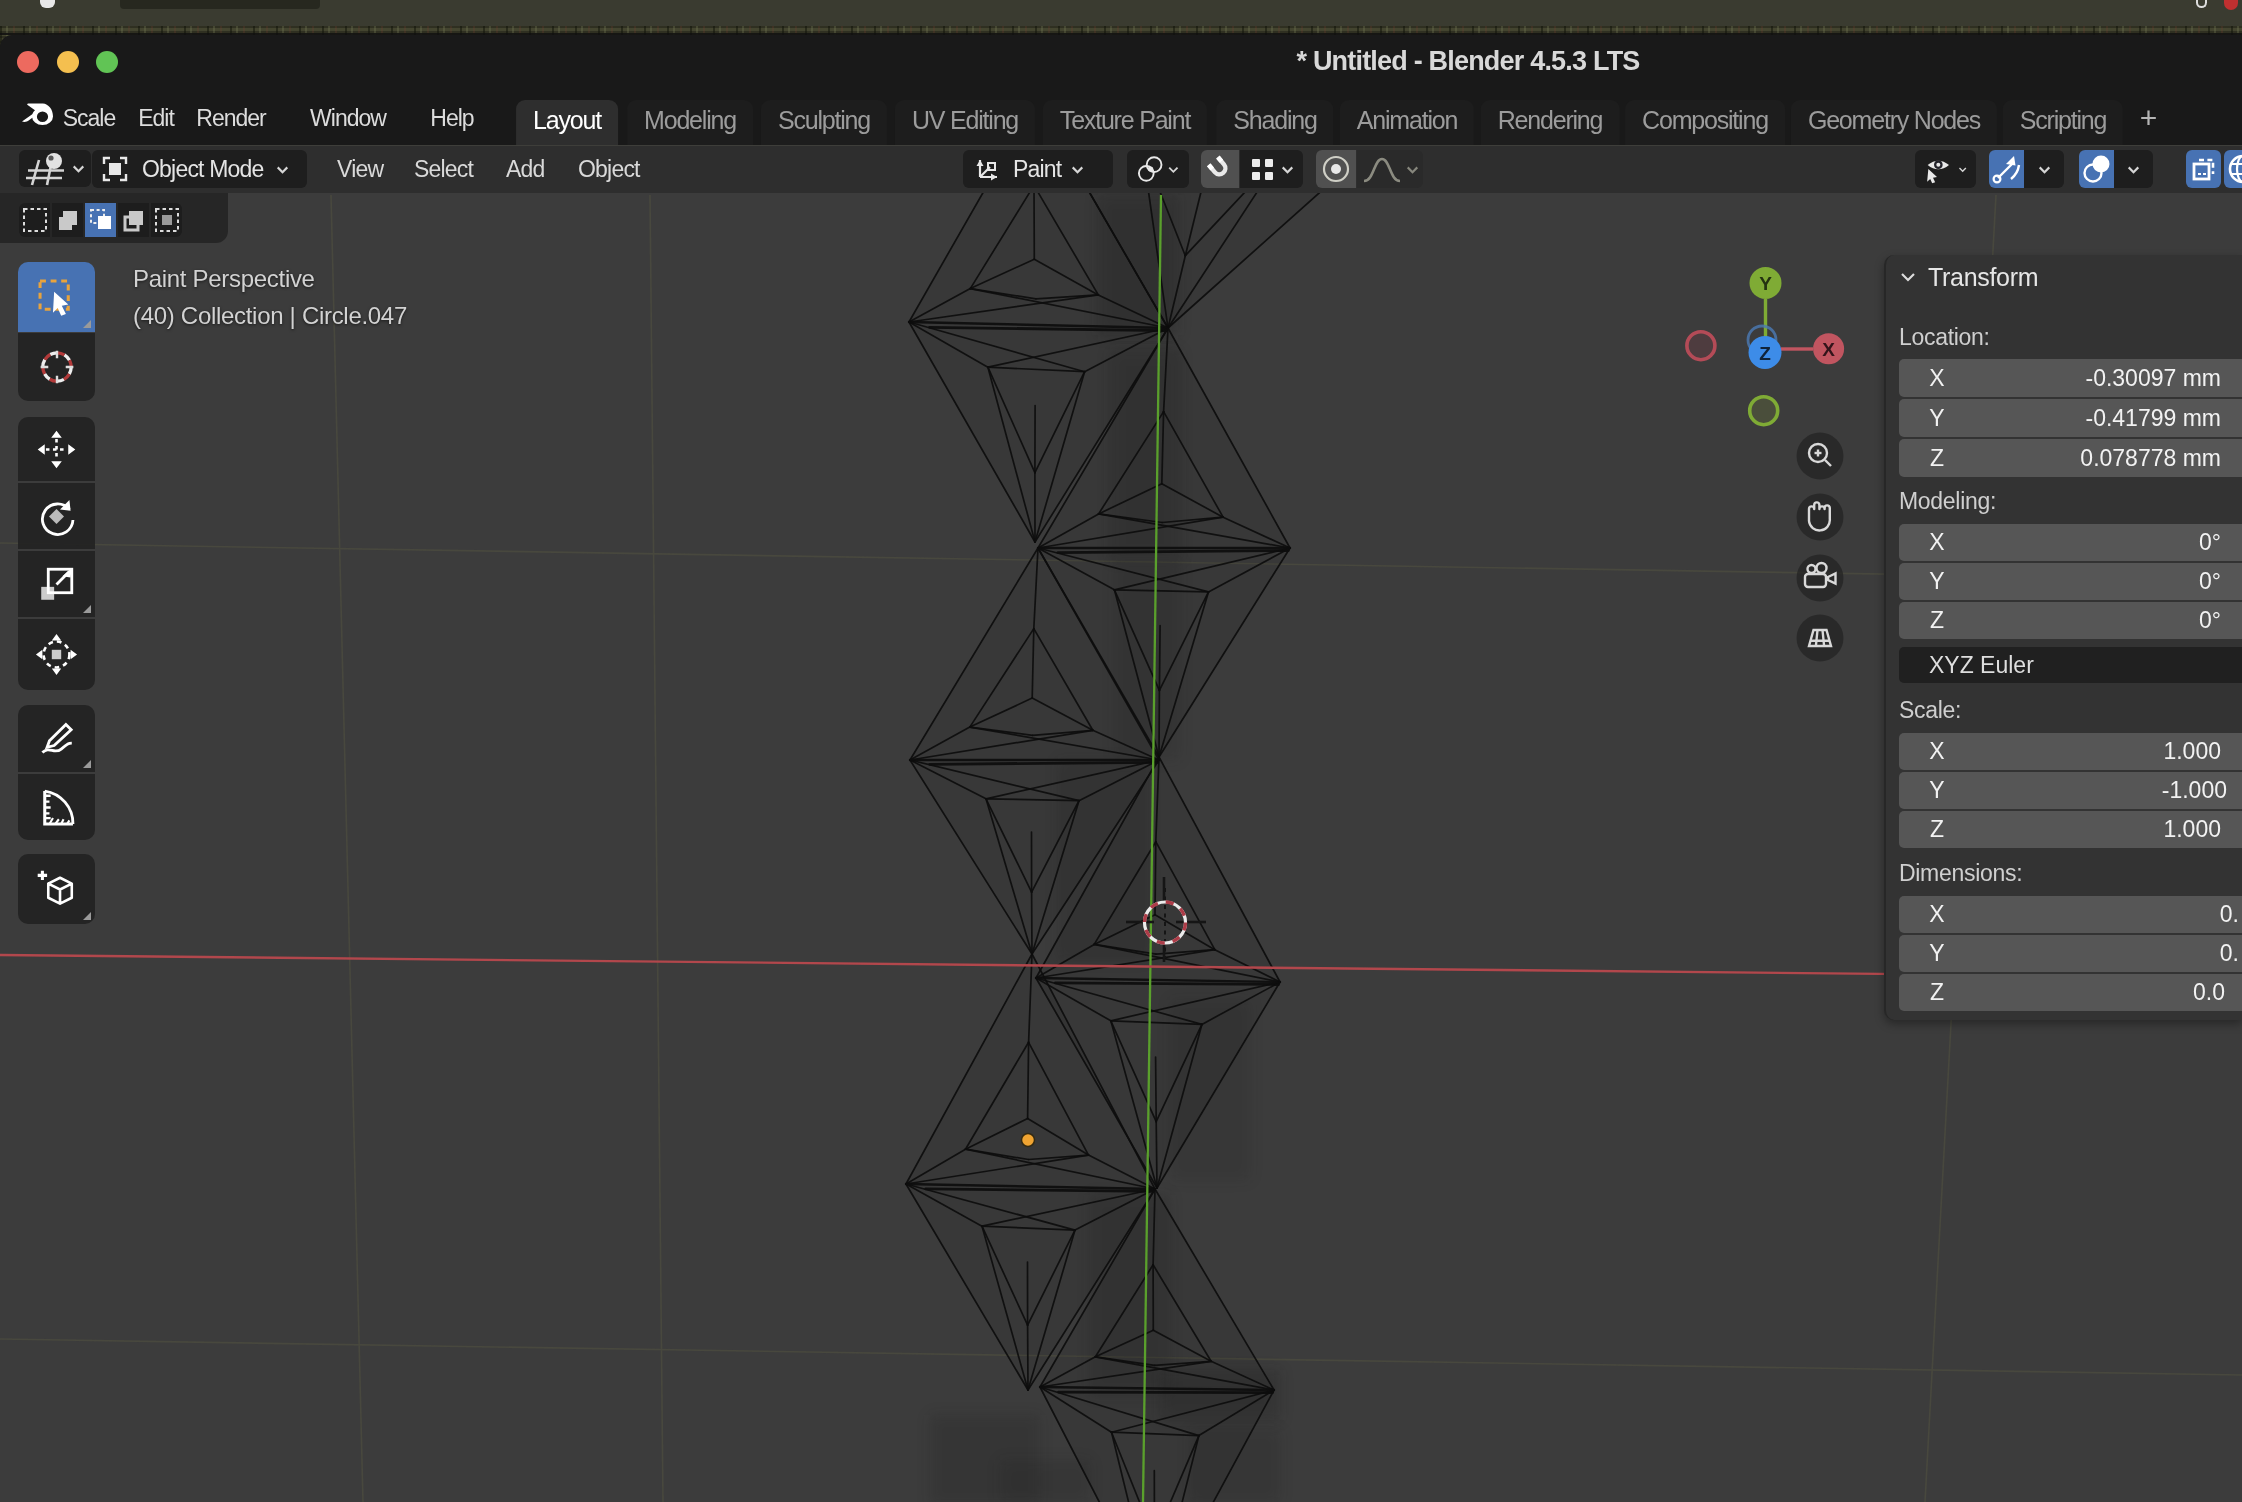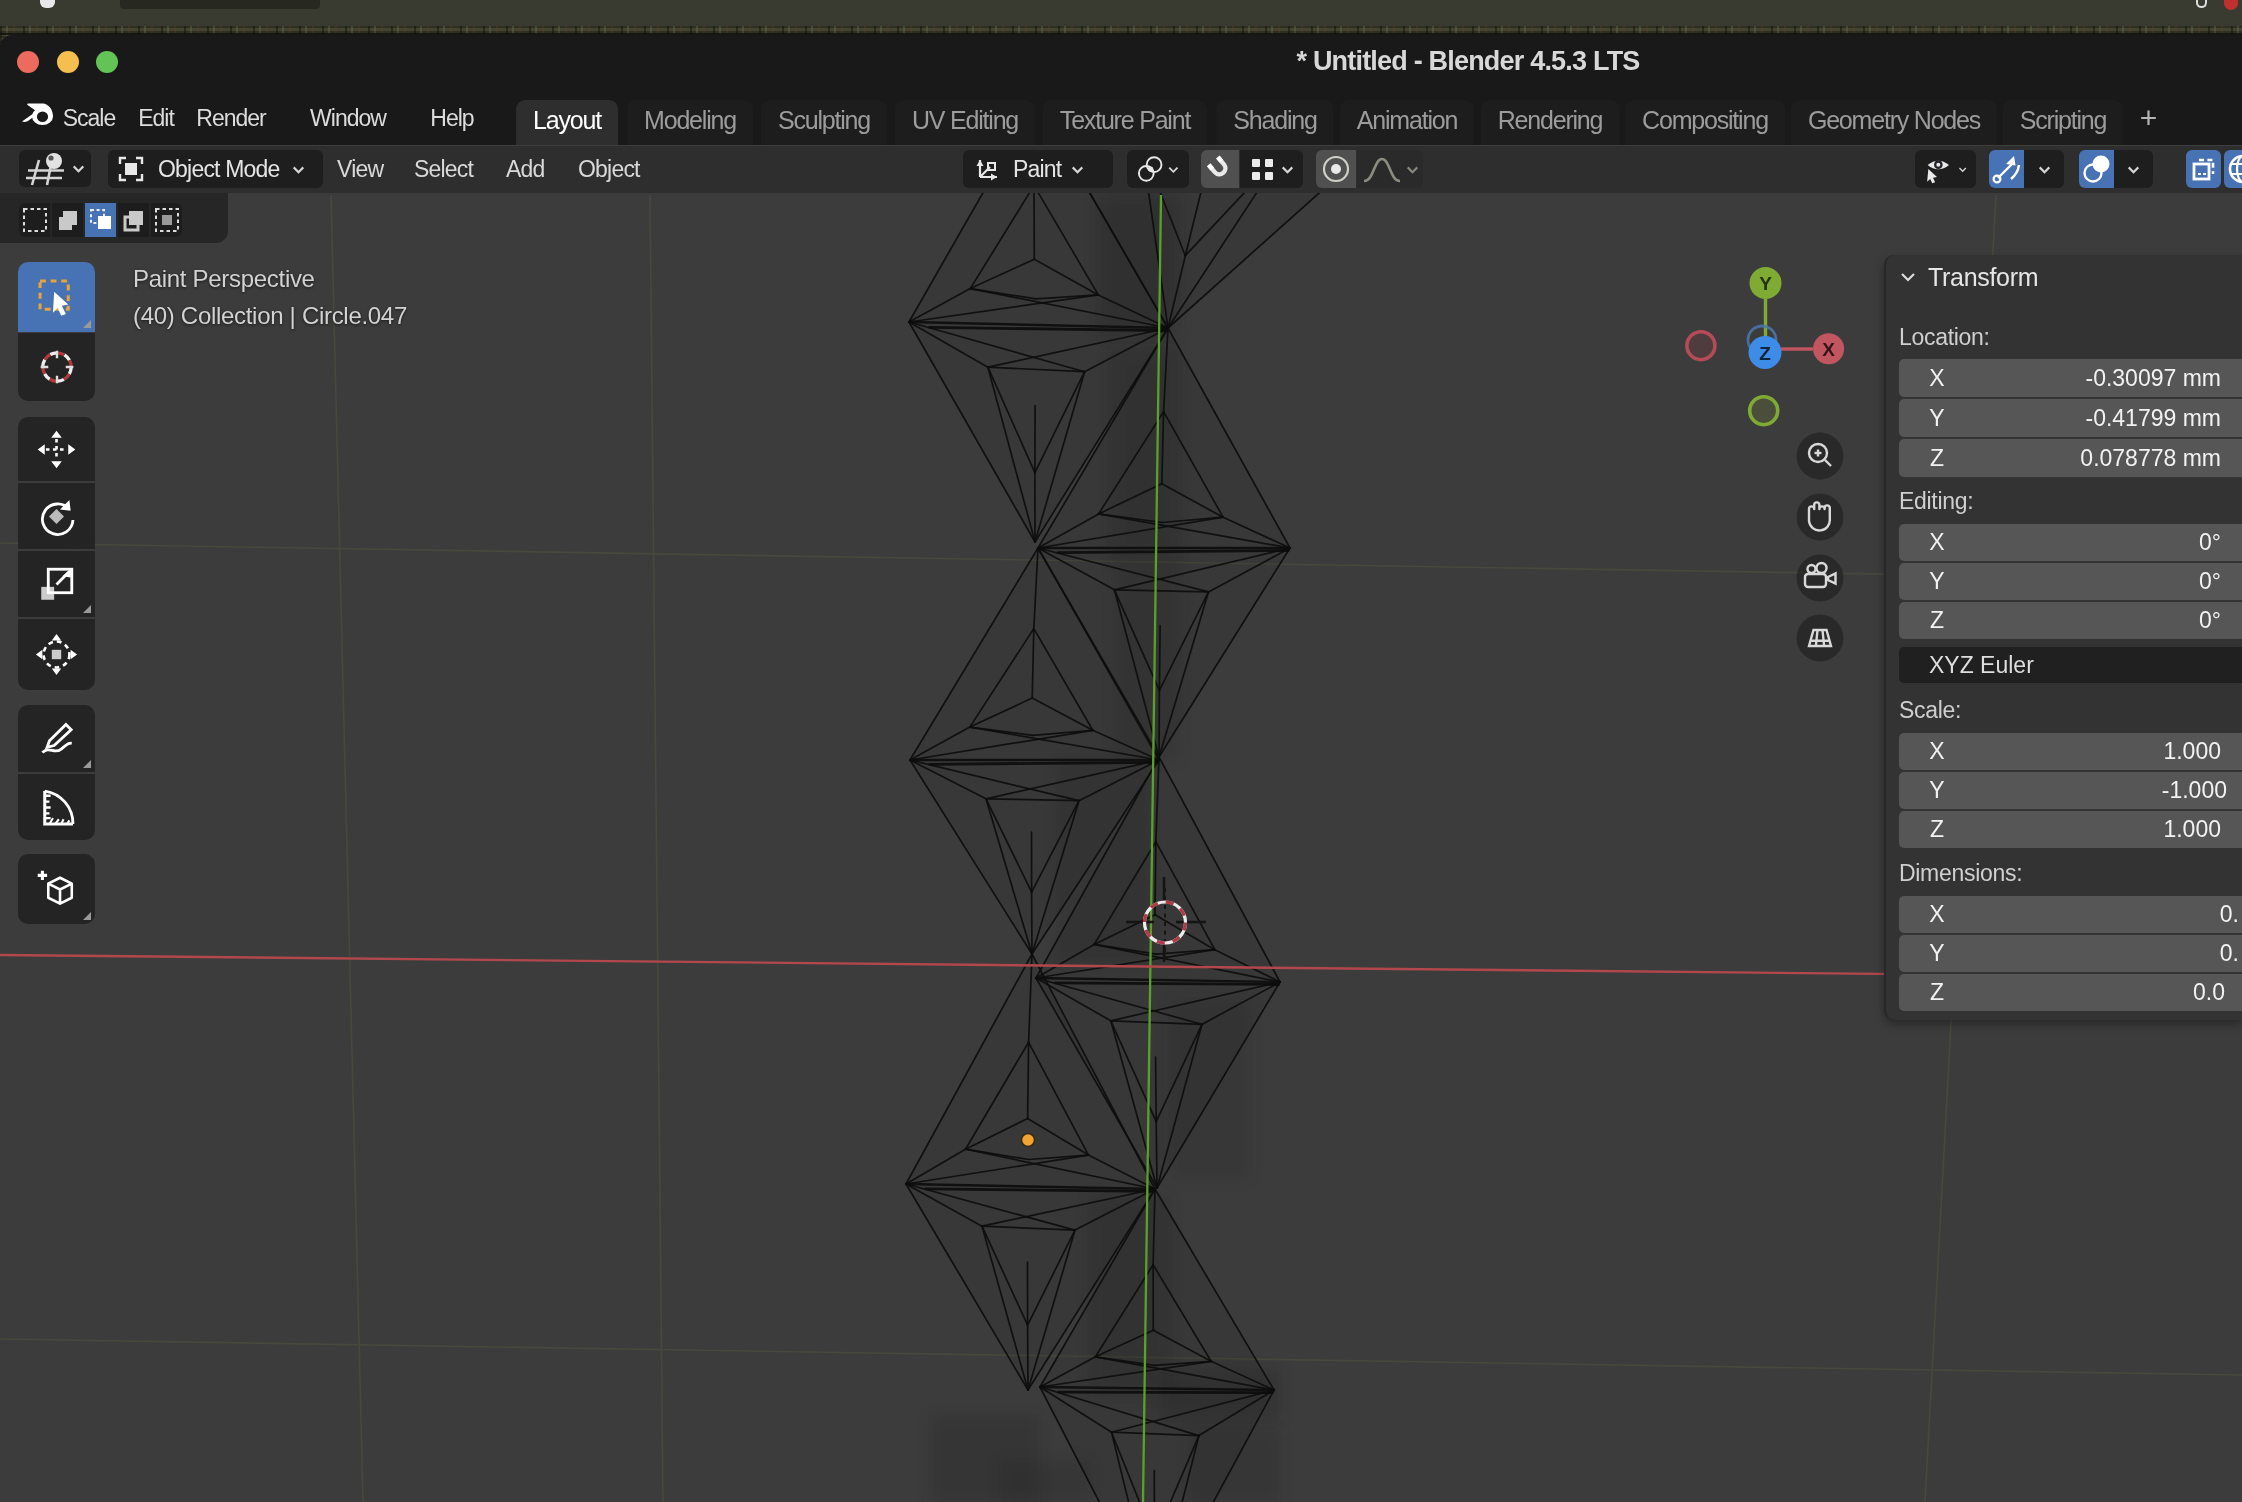--- a/index.html
+++ b/index.html
@@ -296,21 +296,21 @@
         <path d="M5 20.5 h36 M3 28 h36"></path>
         <path d="M16 10 L9 35 M29 10 l-5 25"></path>
       </g>
       <circle cx="31" cy="11" r="8" fill="#e2e2e2"></circle>
       <circle cx="28" cy="8" r="2.6" fill="#555"></circle>
     </svg>
     <svg width="17" height="17" viewBox="0 0 16 16">
       <path d="M3.5 6 l4.5 4.5 L12.5 6" fill="none" stroke="#d6d6d6" stroke-width="2"></path>
     </svg>
   </div>
-<div class="abs dbtn rowf" style="left:108px;top:150px;width:215px">
+<div class="abs dbtn rowf" style="left:92px;top:150px;width:215px">
     <svg width="30" height="30" viewBox="0 0 30 30">
       <rect x="9" y="9" width="12" height="12" fill="#e8e8e8"></rect>
       <path d="M4 10 v-6 h6 M20 4 h6 v6 M26 20 v6 h-6 M10 26 h-6 v-6" fill="none" stroke="#e8e8e8" stroke-width="2.4"></path>
     </svg>
     <span style="margin:0 10px 0 12px">Object Mode</span>
     <svg width="17" height="17" viewBox="0 0 16 16">
       <path d="M3.5 6 l4.5 4.5 L12.5 6" fill="none" stroke="#d6d6d6" stroke-width="2"></path>
     </svg>
   </div>
 <div class="abs m2" style="left:337px">View</div><div class="abs m2" style="left:414px">Select</div><div class="abs m2" style="left:506px">Add</div><div class="abs m2" style="left:578px">Object</div>
@@ -565,21 +565,21 @@
 <div class="fld" style="top:359px;height:38px">
     <span class="xyz">X</span>
     <span class="val" style="padding-right:22px">-0.30097 mm</span>
   </div><div class="fld" style="top:399px;height:38px">
     <span class="xyz">Y</span>
     <span class="val" style="padding-right:22px">-0.41799 mm</span>
   </div><div class="fld" style="top:439px;height:38px">
     <span class="xyz">Z</span>
     <span class="val" style="padding-right:22px">0.078778 mm</span>
   </div>
-<div class="abs plbl" style="left:1899px;top:488px">Editing:</div>
+<div class="abs plbl" style="left:1899px;top:488px">Modeling:</div>
 <div class="fld" style="top:524px;height:37px">
     <span class="xyz">X</span>
     <span class="val" style="padding-right:22px">0°</span>
   </div><div class="fld" style="top:563px;height:37px">
     <span class="xyz">Y</span>
     <span class="val" style="padding-right:22px">0°</span>
   </div><div class="fld" style="top:602px;height:37px">
     <span class="xyz">Z</span>
     <span class="val" style="padding-right:22px">0°</span>
   </div>

